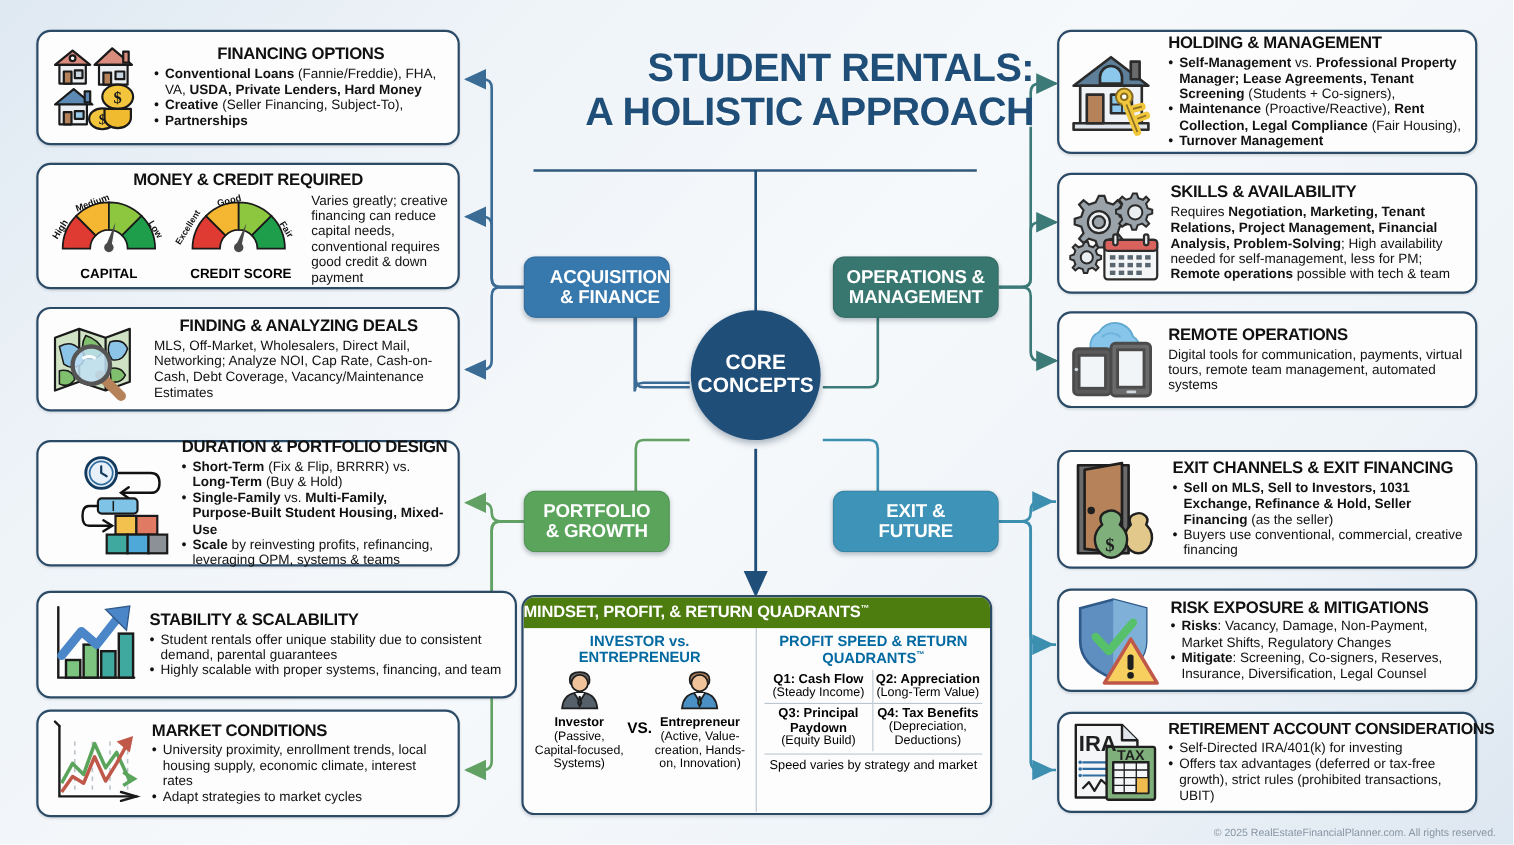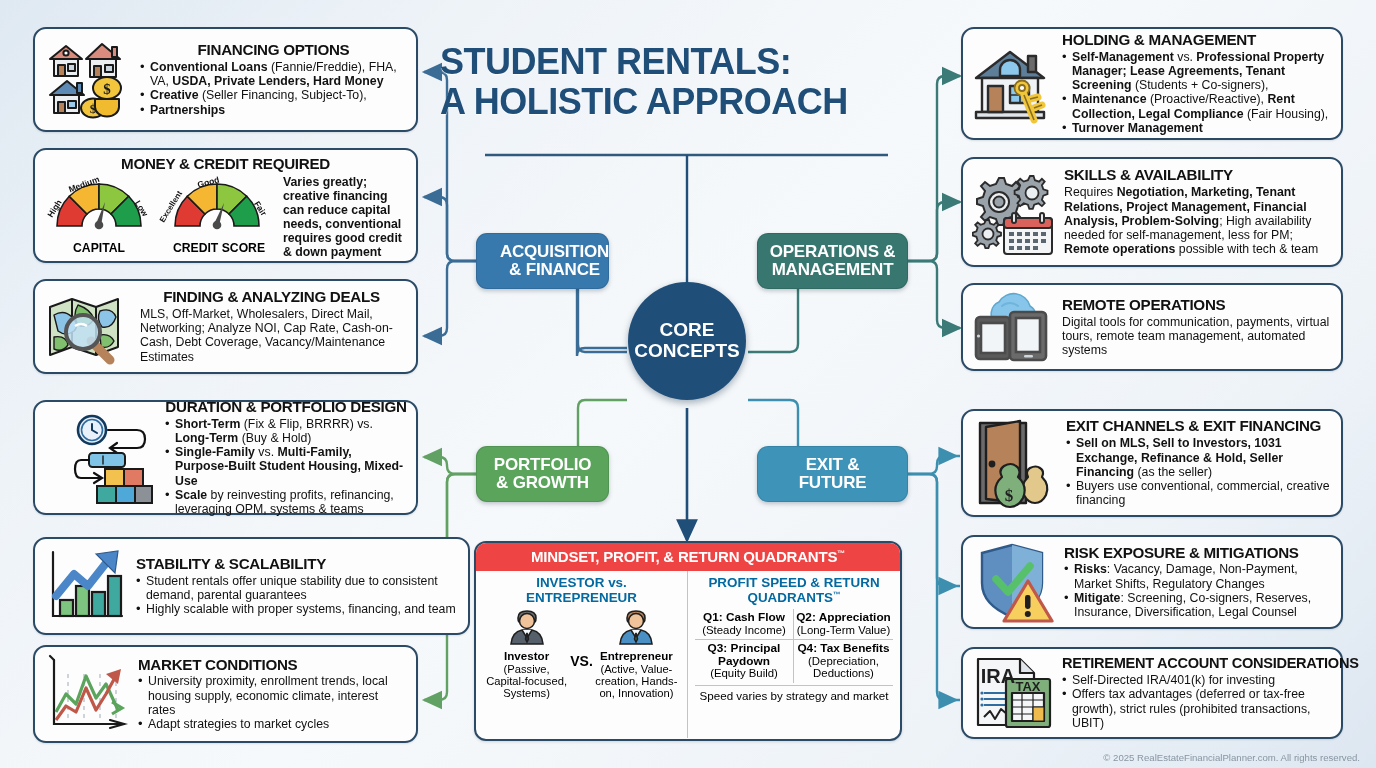--- a/index.html
+++ b/index.html
@@ -60,37 +60,37 @@
     position: absolute;
     width: 118px; height: 118px; border-radius: 50%;
     background: #1f4e79;
     color: #fff; font-weight: 800; font-size: 19px; line-height: 1.1;
     display:flex; align-items:center; justify-content:center; text-align:center;
     box-shadow: 0 3px 7px rgba(15,40,70,.35);
   }
 
   
   #title {
-    position: absolute; text-align: left;
+    position: absolute; text-align: right;
     color: #1f4e79; font-weight: 800; font-size: 36px; line-height: 1.12;
     letter-spacing: -0.5px;
     text-shadow: 0 1px 1px rgba(255,255,255,.8);
   }
 
   
   #quad {
     position: absolute;
     background: #fdfdfd;
     border: 2.2px solid #2b4a66;
     border-radius: 12px;
     overflow: hidden;
     box-shadow: 0 1px 3px rgba(20,40,60,.16);
   }
   #quad .qhead {
-    background: #ef4444; color: #fff; text-align: center;
+    background: #4d7c0f; color: #fff; text-align: left;
     font-weight: 800; font-size: 15px; padding: 5px 0 6px; letter-spacing: -0.2px;
   }
   #quad .qhead sup { font-size: 8px; vertical-align: super; }
   #quad .qbody { display: flex; height: calc(100% - 29px); }
   #quad .qcol { flex: 1 1 50%; padding: 5px 7px; }
   #quad .qcol.left { border-right: 1.4px solid #b9c6d2; }
   #quad .qtitle {
     text-align: center; font-weight: 800; font-size: 13.4px; color: #0369a1;
     line-height: 1.1; margin-bottom: 3px;
   }
@@ -272,21 +272,21 @@
             <path d="M85.7,22.3 A42,42 0 0 1 98,52 L73,52 A17,17 0 0 0 68,40 Z" fill="#1e9e4a"></path>
           </g>
           <path d="M53,50 L63,29 L58,52 Z" fill="#4a4a4a"></path>
           <circle cx="56" cy="51" r="4.3" fill="#4a4a4a"></circle>
           <text x="12" y="34" font-size="8" font-weight="bold" fill="#111" transform="rotate(-58 12 34)" text-anchor="middle">Excellent</text>
           <text x="48" y="11" font-size="8.5" font-weight="bold" fill="#111" transform="rotate(-14 48 11)" text-anchor="middle">Good</text>
           <text x="97" y="36" font-size="8.5" font-weight="bold" fill="#111" transform="rotate(58 97 36)" text-anchor="middle">Fair</text>
         </svg>
         <div class="glabel">CREDIT SCORE</div>
       </div>
-      <p style="flex:1; font-size:12.3px; line-height:1.14; padding-top:1px;font-weight:bold;">Varies greatly; creative financing can reduce capital needs, conventional requires good credit &amp; down payment</p>
+      <p style="flex:1; font-size:12.3px; line-height:1.14; padding-top:1px;">Varies greatly; creative financing can reduce capital needs, conventional requires good credit &amp; down payment</p>
     </div>
   </div>
 
   <div class="panel" style="left:33px; top:279px; width:385px; height:95px;">
     <div class="icon">
       <svg width="84" height="76" viewBox="0 0 84 76">
         <g stroke="#1a1a1a" stroke-width="2" stroke-linejoin="round">
           <path d="M6,18 L28,10 L52,18 L74,10 L74,58 L52,66 L28,58 L6,66 Z" fill="#cfe3c4"></path>
           <path d="M28,10 L28,58" fill="none"></path>
           <path d="M52,18 L52,66" fill="none"></path>

